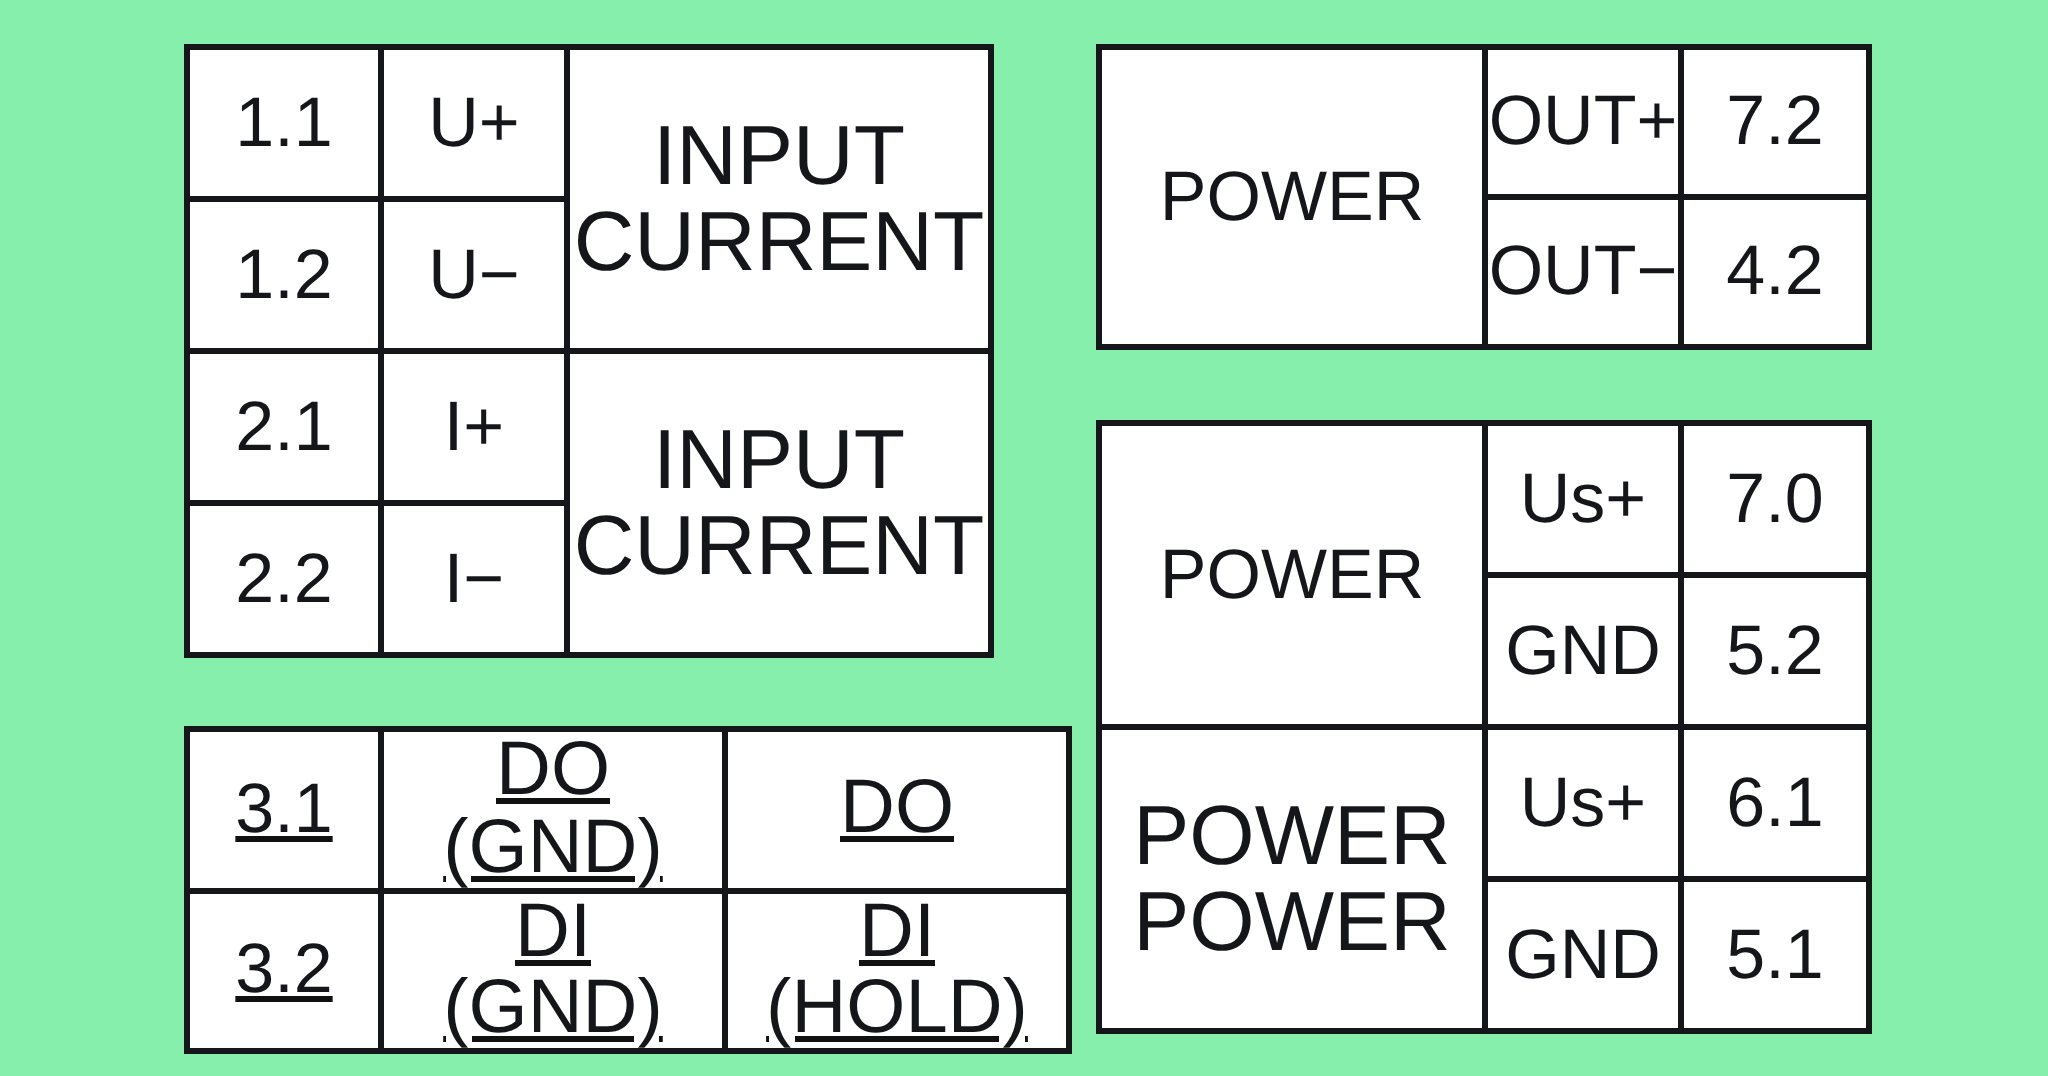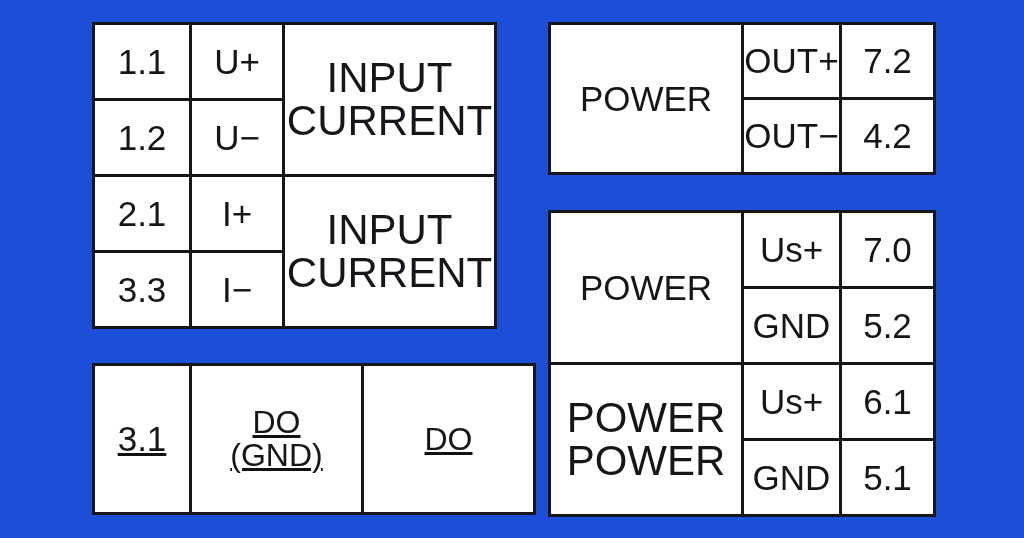--- a/index.html
+++ b/index.html
@@ -12,21 +12,21 @@
     height: 538px;
     overflow: hidden;
     font-family: "Liberation Sans", "DejaVu Sans", sans-serif;
     color: #111111;
   }
 
   .sheet {
     position: relative;
     width: 1024px;
     height: 538px;
-    background: #1d4ed8;
+    background: #86efac;
   }
 
   
   .pin-table {
     position: absolute;
     border-collapse: collapse;
     table-layout: fixed;
     background: #ffffff;
   }
   .pin-table td {
@@ -38,21 +38,21 @@
     font-weight: 400;
     color: #14161a;
     white-space: nowrap;
   }
 
   
   .t-pin    { font-size: 35px; letter-spacing: 0px; }
   .t-sig    { font-size: 35px; }
   .t-group  { font-size: 35px; }
   .t-group2 { font-size: 42px; line-height: 1.12; }
-  .t-sub    { font-size: 32px; line-height: 1.02; }
+  .t-sub    { font-size: 38px; line-height: 1.02; }
 
   .stack { display: block; }
   .stack span { display: block; }
 
   
   #tbl-input {
     left: 92px;
     top: 22px;
     width: 402px;
     height: 304px;
@@ -129,21 +129,21 @@
         <td class="t-pin">2.1</td>
         <td class="t-sig">I+</td>
         <td class="t-group2" rowspan="2">
           <span class="stack">
             <span>INPUT</span>
             <span>CURRENT</span>
           </span>
         </td>
       </tr>
       <tr class="r-h76">
-        <td class="t-pin">3.3</td>
+        <td class="t-pin">2.2</td>
         <td class="t-sig">I−</td>
       </tr>
     </tbody>
   </table>
 
   <table class="pin-table" id="tbl-dio">
     <colgroup>
       <col class="c-pin">
         <col class="c-lbl">
         <col class="c-fn">
@@ -153,20 +153,35 @@
         <td class="t-pin">3.1</td>
         <td class="t-sub">
           <span class="stack">
             <span>DO</span>
             <span>(GND)</span>
           </span>
         </td>
         <td class="t-sub">
           <span class="stack">
             <span>DO</span>
+          </span>
+        </td>
+      </tr>
+      <tr class="r-h76">
+        <td class="t-pin">3.2</td>
+        <td class="t-sub">
+          <span class="stack">
+            <span>DI</span>
+            <span>(GND)</span>
+          </span>
+        </td>
+        <td class="t-sub">
+          <span class="stack">
+            <span>DI</span>
+            <span>(HOLD)</span>
           </span>
         </td>
       </tr>
     </tbody>
   </table>
 
   <table class="pin-table" id="tbl-output">
     <colgroup>
       <col class="c-group">
         <col class="c-sig">

